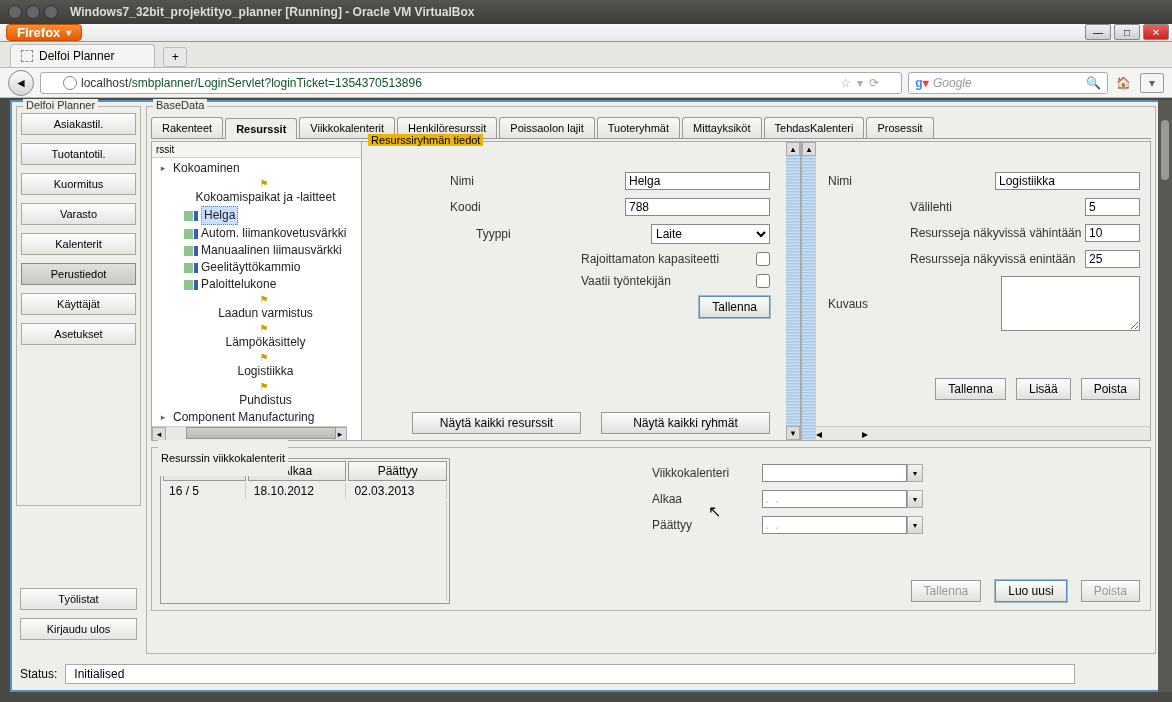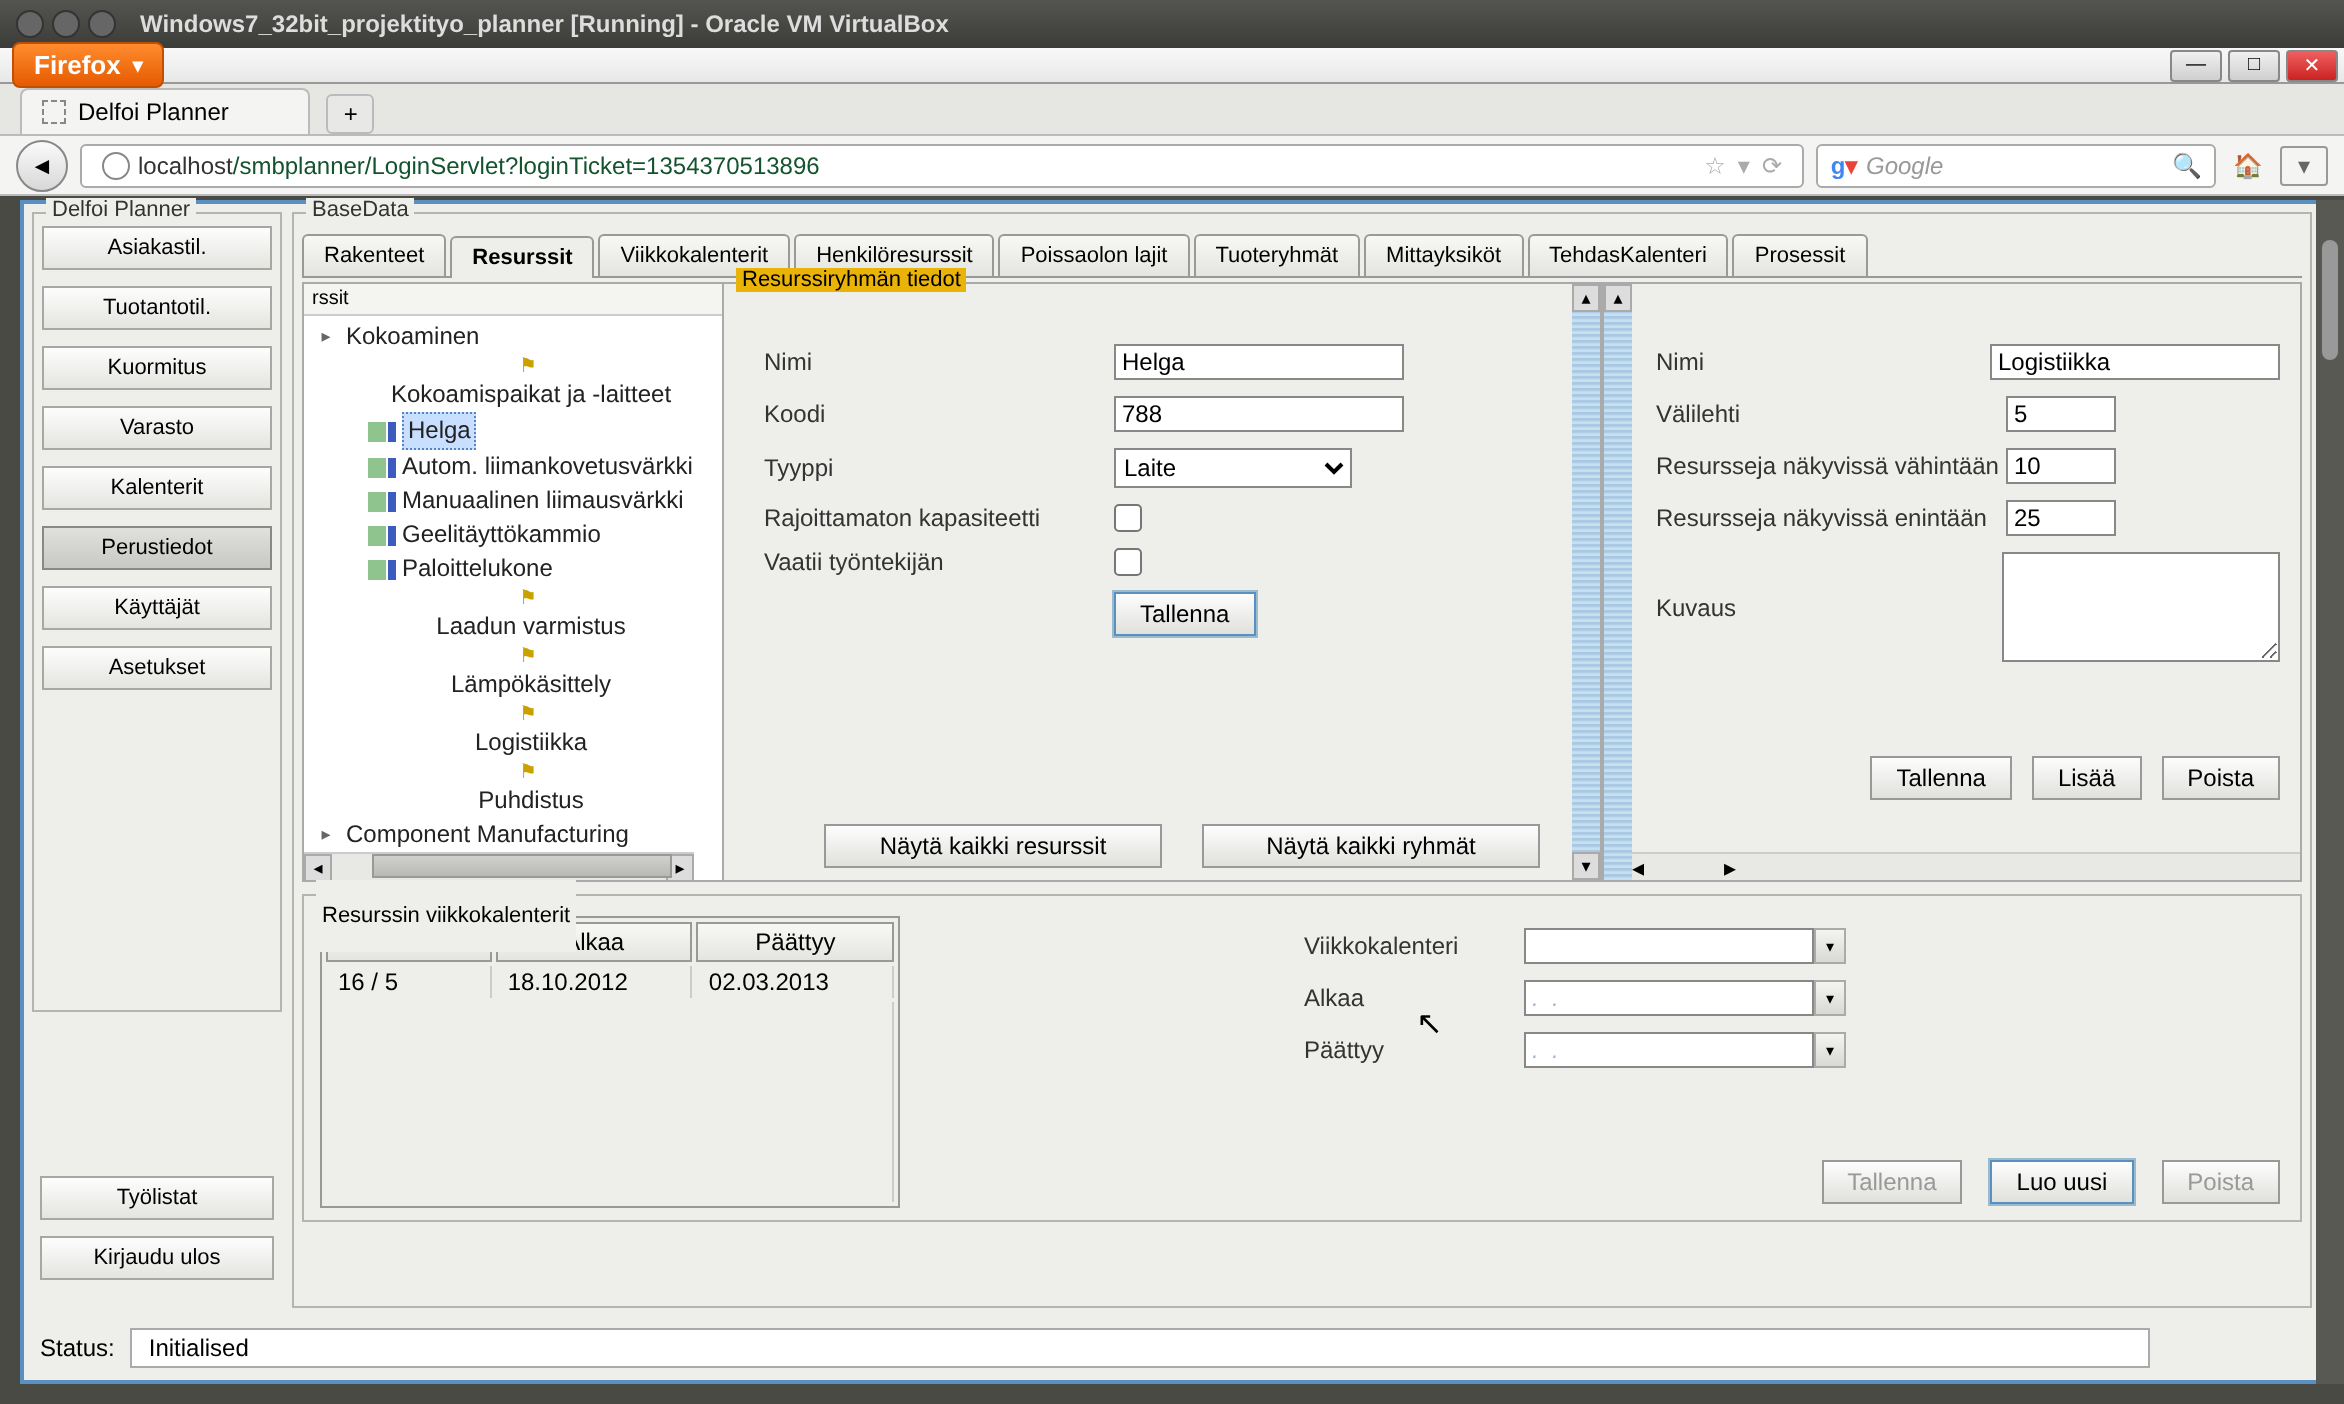--- a/index.html
+++ b/index.html
@@ -2,37 +2,37 @@
 <html><head>
 <meta charset="utf-8">
 <style>
 * { box-sizing: border-box; margin: 0; padding: 0; font-family: Arial, sans-serif; font-size: 12px; }
 body { background: #4a4a44; width: 1172px; height: 702px; overflow: hidden; }
 
 .titlebar { height: 24px; background: linear-gradient(#545450,#3c3c38); display: flex; align-items: center; color: #ddd; padding-left: 8px; }
 .titlebar .wbtn { width: 14px; height: 14px; border-radius: 50%; background: #666; margin-right: 4px; border: 1px solid #333; }
 .titlebar .title { margin-left: 8px; font-weight: bold; color: #ddd; }
 
-.ubuntu-top { height: 18px; background: linear-gradient(#f8f8f8,#e8e8e8); border-bottom:1px solid #999; display:flex; align-items:center; }
+.ubuntu-top { height: 18px; background: linear-gradient(#f8f8f8,#e8e8e8); border-bottom:1px solid #999; display:flex; }
 .firefox-btn { display:inline-flex; align-items:center; background: linear-gradient(#ff8c2e,#e65a00); color:#fff; font-weight:bold; padding:3px 10px; margin:0 0 0 6px; border-radius:4px; border:1px solid #c04f00; font-size:13px; }
 .firefox-btn::after { content:"▾"; margin-left:6px; font-size:10px; }
 
 .win-btns { margin-left:auto; display:flex; }
 .win-btn { width:26px; height:16px; background:linear-gradient(#f0f0f0,#cfcfcf); border:1px solid #888; margin-right:3px; display:flex; align-items:center; justify-content:center; font-size:10px; border-radius:2px; }
 .win-btn.close { background:linear-gradient(#ef5f5f,#c22); color:#fff; }
 
 .tabs-row { height:26px; background:#e6e6e2; border-bottom:1px solid #bbb; display:flex; align-items:flex-end; padding-left:10px; }
 .browser-tab { background:#f4f4f2; border:1px solid #bbb; border-bottom:none; border-radius:4px 4px 0 0; padding:4px 40px 4px 10px; font-size:12px; display:flex; align-items:center; }
 .browser-tab .dash { width:12px; height:12px; border:1px dashed #888; margin-right:6px; }
 .newtab { width:24px; height:20px; border:1px solid #bbb; background:#e8e8e6; margin-left:8px; display:flex; align-items:center; justify-content:center; border-radius:3px; }
 
 .url-row { height:30px; background:#f4f4f2; border-bottom:1px solid #bbb; display:flex; align-items:center; padding:0 8px; gap:6px; }
 .back-btn { width:26px; height:26px; border-radius:50%; background:linear-gradient(#fafafa,#d8d8d8); border:1px solid #888; display:flex; align-items:center; justify-content:center; }
 .globe { width:14px; height:14px; border:1px solid #888; border-radius:50%; display:inline-block; margin-right:4px; position:relative; }
-.urlbar { flex:1; height:22px; border:1px solid #aaa; border-radius:3px; background:#fff; display:flex; align-items:center; padding:0 10px; }
+.urlbar { flex:1; height:22px; border:1px solid #aaa; border-radius:3px; background:#fff; display:flex; align-items:center; padding:0 22px; }
 .urlbar .host { color:#333; }
 .urlbar .path { color:#14532d; }
 .urlbar .right { margin-left:auto; display:flex; gap:6px; color:#aaa; }
 .searchbar { width:200px; height:22px; border:1px solid #aaa; border-radius:3px; background:#fff; display:flex; align-items:center; padding:0 6px; }
 .searchbar .g { width:14px; height:14px; display:inline-flex; align-items:center; justify-content:center; font-weight:bold; font-size:10px; }
 .searchbar .g span:nth-child(1){color:#4285f4}
 .searchbar .g span:nth-child(2){color:#ea4335}
 .nav-icon { width:20px; height:20px; display:flex; align-items:center; justify-content:center; color:#666; }
 
 .app-body { position:absolute; top:100px; left:10px; right:10px; bottom:10px; background:#eeeeea; border:2px solid #5a8fc2; }
@@ -72,21 +72,21 @@
 .hscroll .thumb { position:absolute; height:12px; top:0; background:linear-gradient(#d0d0cc,#b8b8b4); border:1px solid #999; }
 
 .form-col { flex:1; border:1px solid #aaa; position:relative; background:#eeeeea; }
 .form-title { position:absolute; top:-8px; left:6px; background:#eab308; padding:0 3px; font-size:11px; }
 .vstripe { position:absolute; top:0; bottom:0; width:14px; background:repeating-linear-gradient(0deg,#c8dff0,#c8dff0 1px,#a8c8e4 2px,#a8c8e4 3px); }
 .vstripe.r0 { right:0; }
 .vstripe.l0 { left:0; }
 .vstripe .arr { width:14px; height:14px; background:#ddd; border:1px solid #aaa; display:flex; align-items:center; justify-content:center; font-size:9px; position:absolute; }
 
 .form-body { padding:30px 30px 10px 20px; }
-.form-row { display:flex; align-items:center; margin-bottom:8px; }
+.form-row { display:flex; align-items:center; margin-bottom:8px;justify-content:flex-end; }
 .form-row label { width:175px; font-size:12px; color:#333; }
 .form-row input[type=text] { width:145px; height:18px; border:1px solid #888; padding:0 3px; font-size:12px; }
 .form-row input.small { width:55px; }
 .form-row select { width:119px; height:20px; border:1px solid #888; background:#fff; font-size:12px; }
 .form-row input[type=checkbox] { width:14px; height:14px; }
 .form-row textarea { width:140px; height:55px; border:1px solid #888; }
 
 .btn { padding:3px 12px; background:linear-gradient(#fdfdfd,#e0e0dc); border:1px solid #999; cursor:pointer; font-size:12px; }
 .btn.primary { border:1px solid #5a8fc2; outline:1px solid #9bc; }
 .btn[disabled] { color:#999; }

